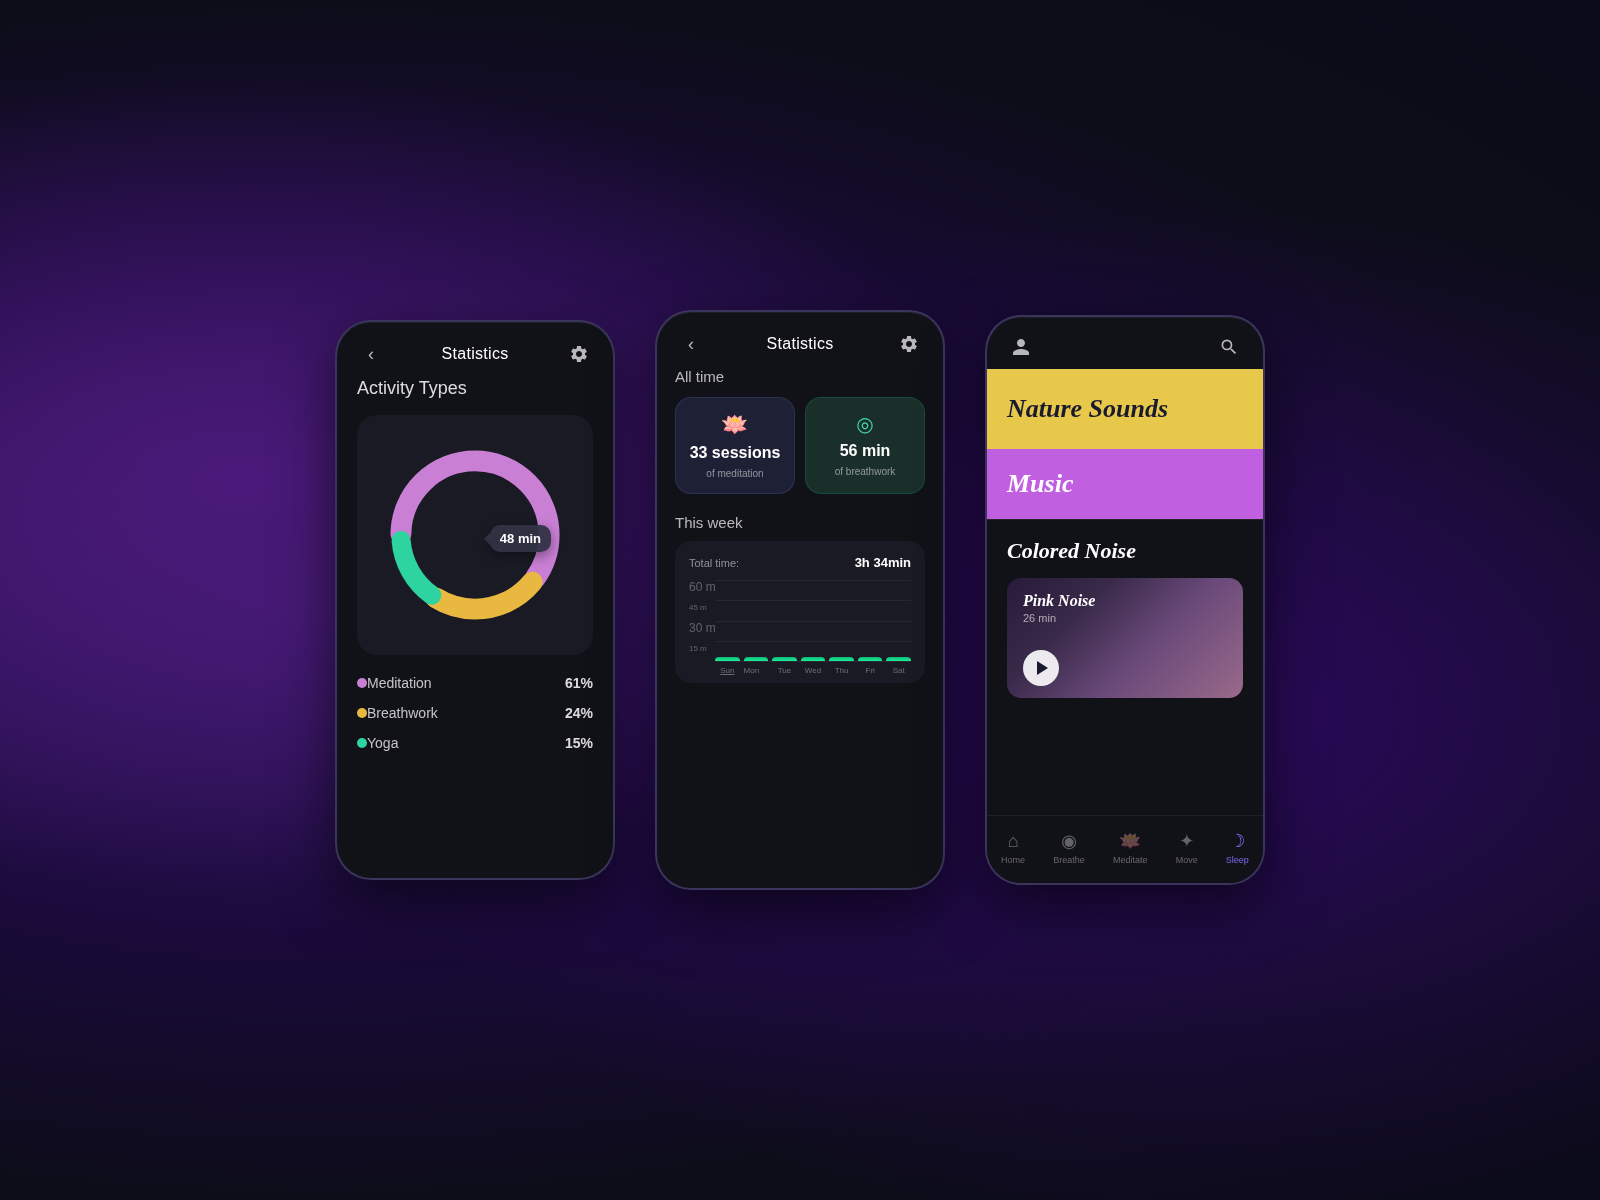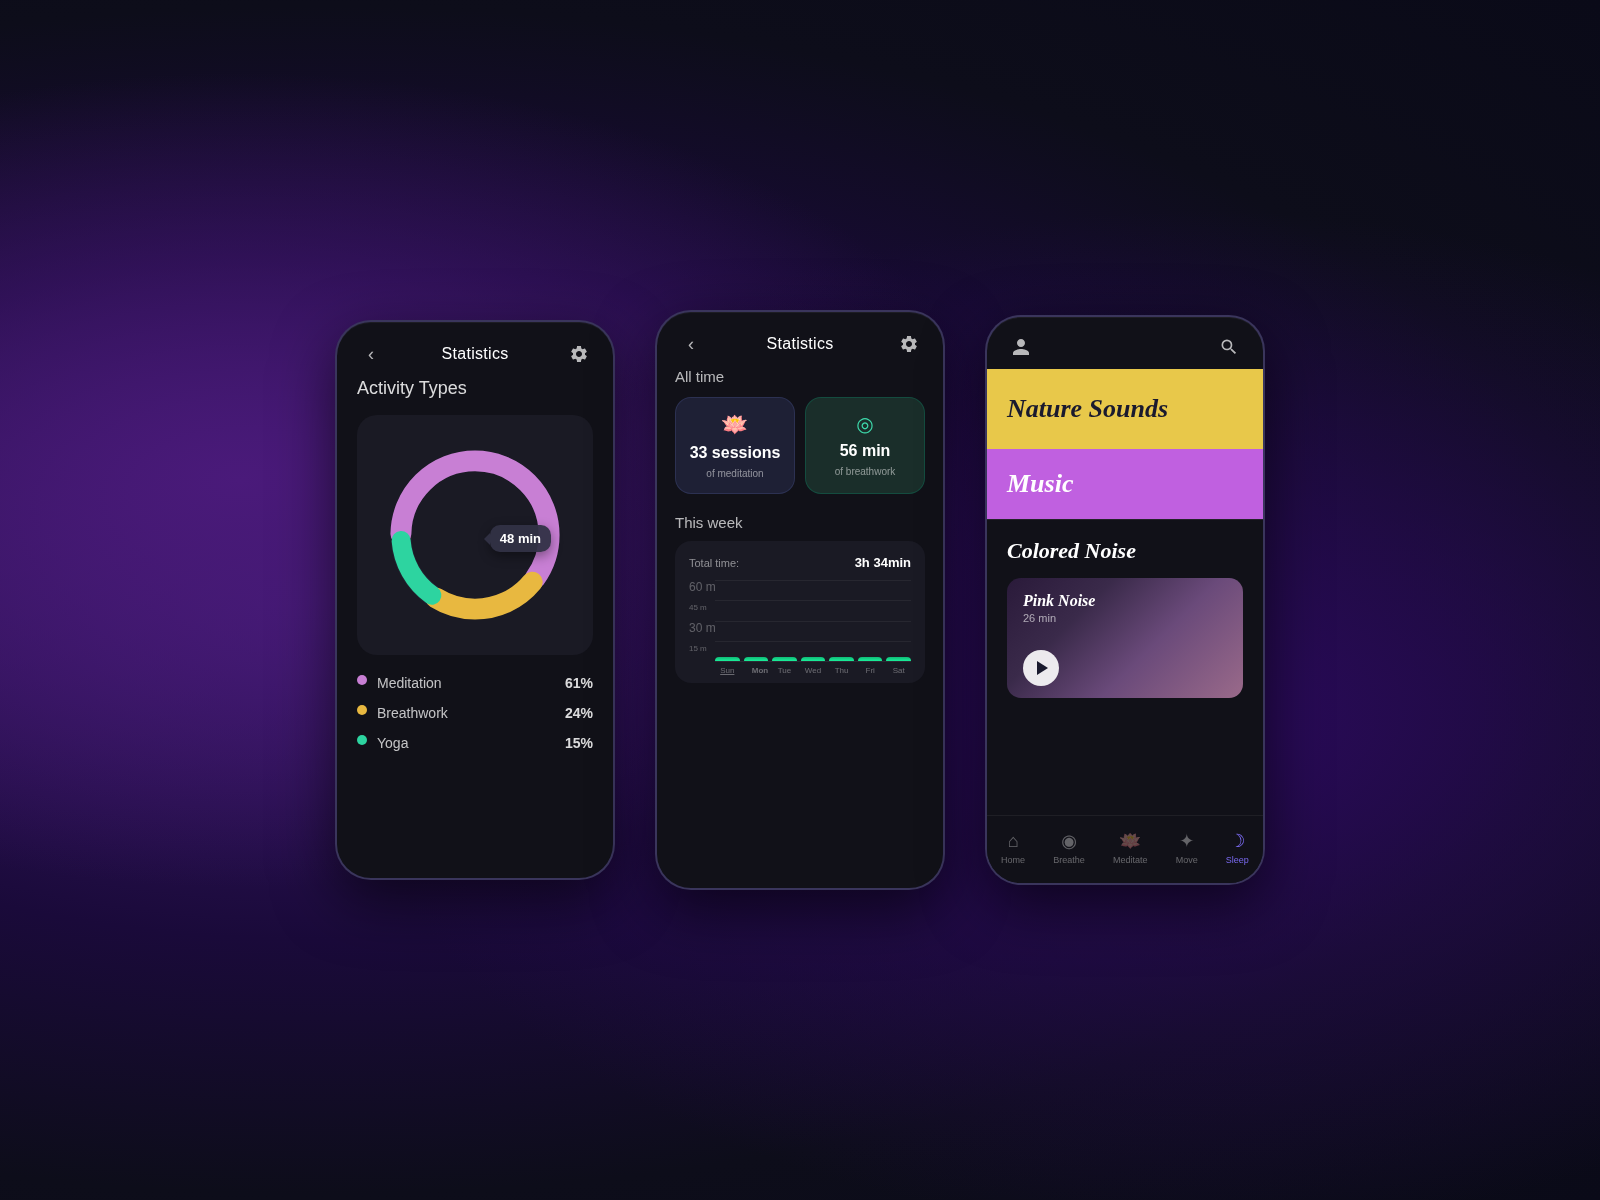--- a/index.html
+++ b/index.html
@@ -120,21 +120,21 @@
     }
 
     
     .legend { padding: 0 20px; }
     .legend-item {
       display: flex;
       align-items: center;
       justify-content: space-between;
       margin-bottom: 14px;
     }
-    .legend-left { display: flex; align-items: flex-start; gap: 10px; }
+    .legend-left { display: flex; align-items: center; }
     .legend-dot {
       width: 10px;
       height: 10px;
       border-radius: 50%;
     }
     .legend-label {
       color: rgba(255,255,255,0.75);
       font-size: 14px;
     }
     .legend-pct {
@@ -466,21 +466,21 @@
               <div class="bar-col">
                 <div class="bar" style="height:95%;background:linear-gradient(to top,#1aef9a,#0fba76);"></div>
               </div>
               <div class="bar-col">
                 <div class="bar" style="height:18%;"></div>
               </div>
             </div>
           </div>
           <div style="display:flex;gap:4px;margin-top:4px;">
             <div style="flex:1;text-align:center;color:rgba(255,255,255,0.35);font-size:8px;text-decoration:underline;">Sun</div>
-            <div style="flex:1;text-align:right;color:rgba(255,255,255,0.35);font-size:8px;font-weight:bold;">Mon</div>
+            <div style="flex:1;text-align:left;color:rgba(255,255,255,0.35);font-size:8px;">Mon</div>
             <div style="flex:1;text-align:center;color:rgba(255,255,255,0.35);font-size:8px;">Tue</div>
             <div style="flex:1;text-align:center;color:rgba(255,255,255,0.35);font-size:8px;">Wed</div>
             <div style="flex:1;text-align:center;color:rgba(255,255,255,0.35);font-size:8px;">Thu</div>
             <div style="flex:1;text-align:center;color:rgba(255,255,255,0.35);font-size:8px;">Fri</div>
             <div style="flex:1;text-align:center;color:rgba(255,255,255,0.35);font-size:8px;">Sat</div>
           </div>
         </div>
       </div>
     </div>
   </div>

